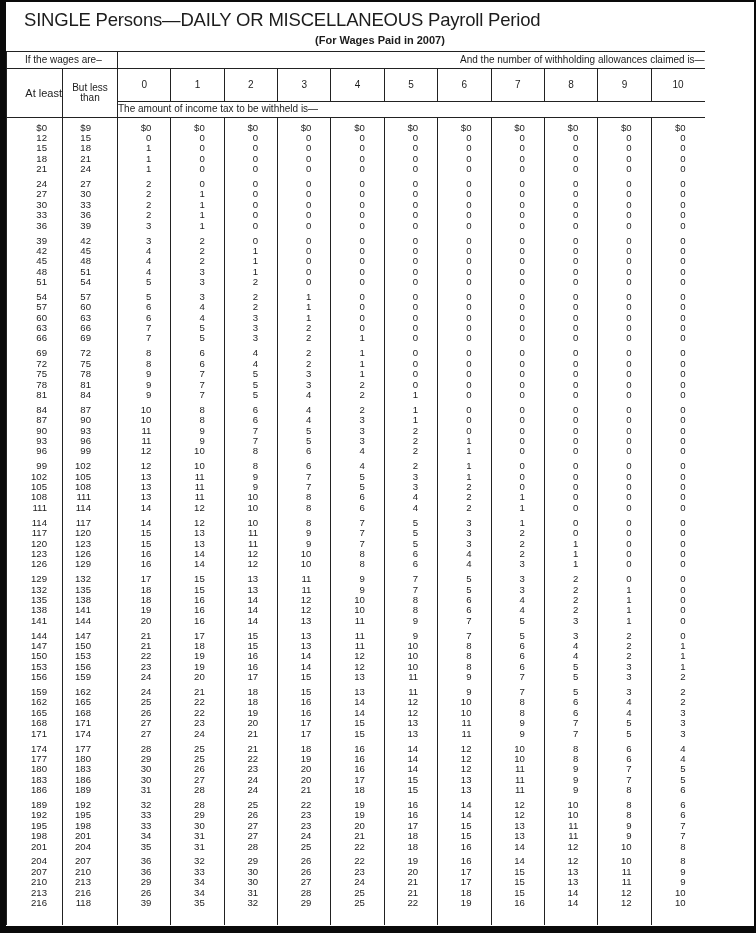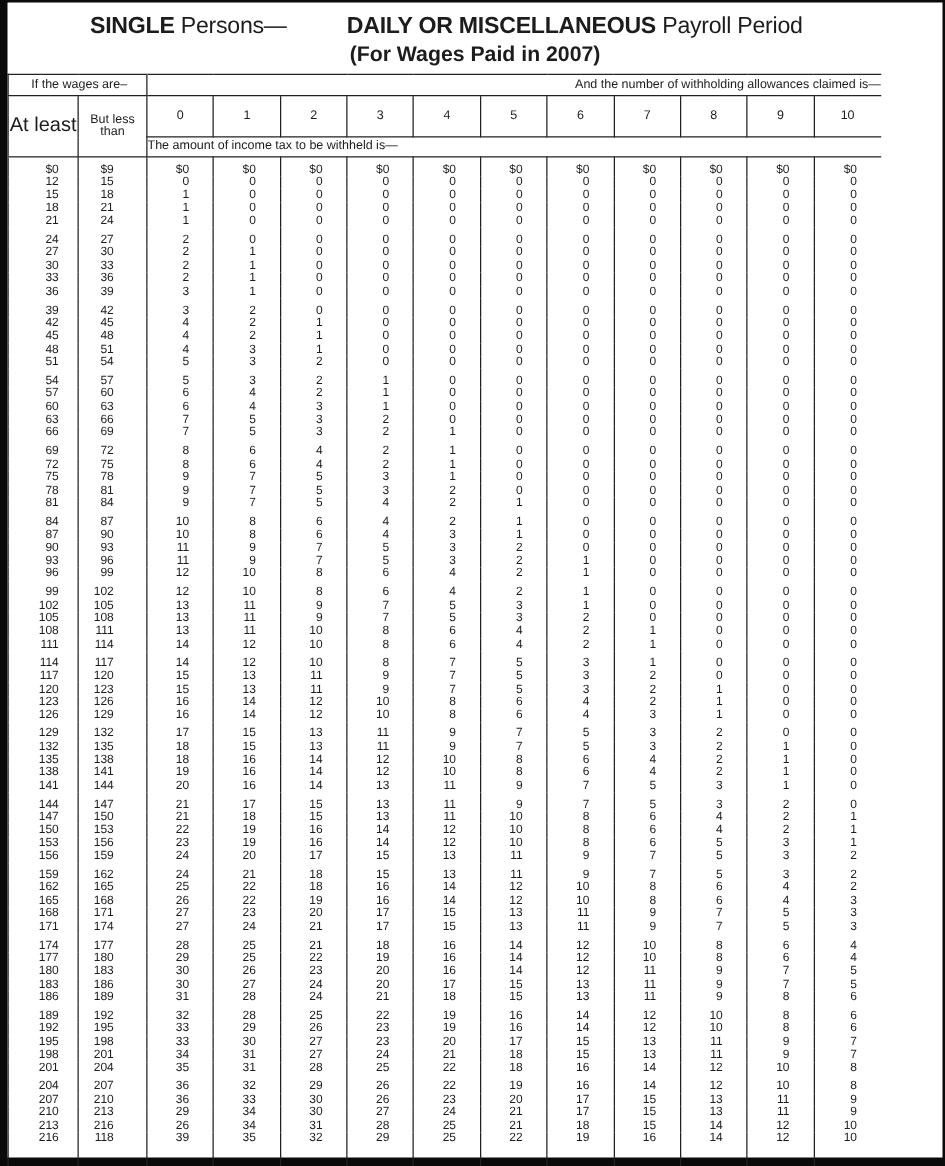--- a/index.html
+++ b/index.html
@@ -10,39 +10,39 @@
     color:#1c1c1c;
   }
   .page {
     position:absolute; left:6px; top:2px; right:2px; bottom:7px;
     background:#ffffff;
   }
   .title {
     padding:7px 0 0 18px;
     font-size:18.5px; letter-spacing:-0.2px; white-space:nowrap;
   }
-  .title .b { font-weight:bold;margin-left:48px; }
+  .title .b { font-weight:normal; }
   .subtitle {
-    text-align:center; font-weight:bold; font-size:17px; margin-top:3px;
+    text-align:center; font-weight:bold; font-size:11px; margin-top:3px;
   }
   table.wh {
     border-collapse:collapse; table-layout:fixed;
     width:698px; margin-top:5px;
     border-top:1px solid #222; border-left:1px solid #222;
   }
   th, td {
     padding:0; font-weight:normal; vertical-align:middle;
     font-size:9.6px; line-height:10.3px; overflow:hidden;
   }
   
   th.h-wages  { border-right:1px solid #222; border-bottom:1px solid #222;
                 text-align:left; padding-left:18px; height:16px; font-size:10px; }
   th.h-allow  { border-bottom:1px solid #222; text-align:right; font-size:10px; }
   th.h-atleast{ border-right:1px solid #222; border-bottom:1px solid #222;
-                text-align:center; font-size:16px;margin-top:29px; }
+                text-align:right; font-size:11px;margin-top:29px; }
   th.h-butless{ border-right:1px solid #222; border-bottom:1px solid #222;
                 text-align:center; white-space:pre-line; font-size:10px; }
   th.h-num    { border-right:1px solid #222; border-bottom:1px solid #222;
                 text-align:center; height:32px; font-size:10px; }
   th.h-num:last-child { border-right:none; }
   th.h-amount { border-bottom:1px solid #222; text-align:left; height:15px; font-size:10px; }
   
   tbody tr { height:10.4px; }
   tbody td { text-align:right; }
   td.c-al { border-right:1px solid #222; padding-right:15px; }

